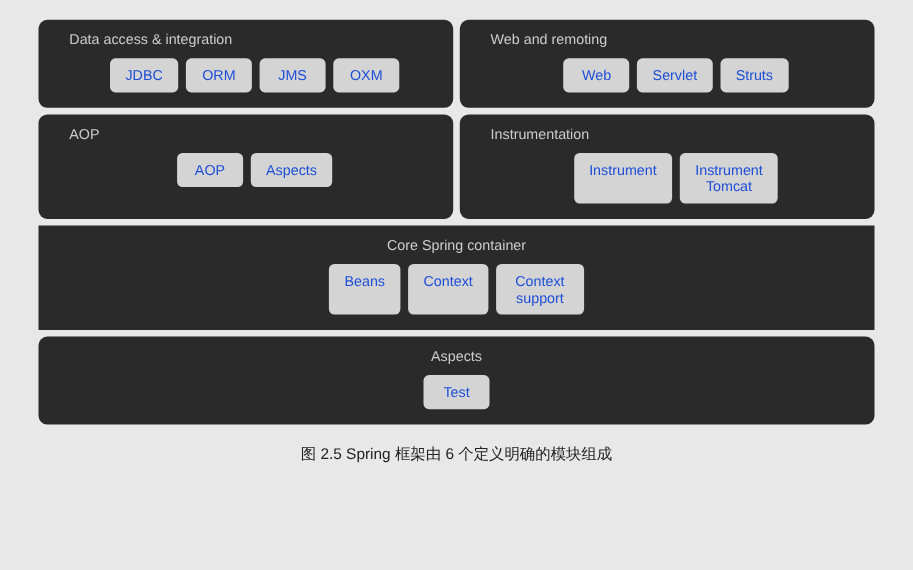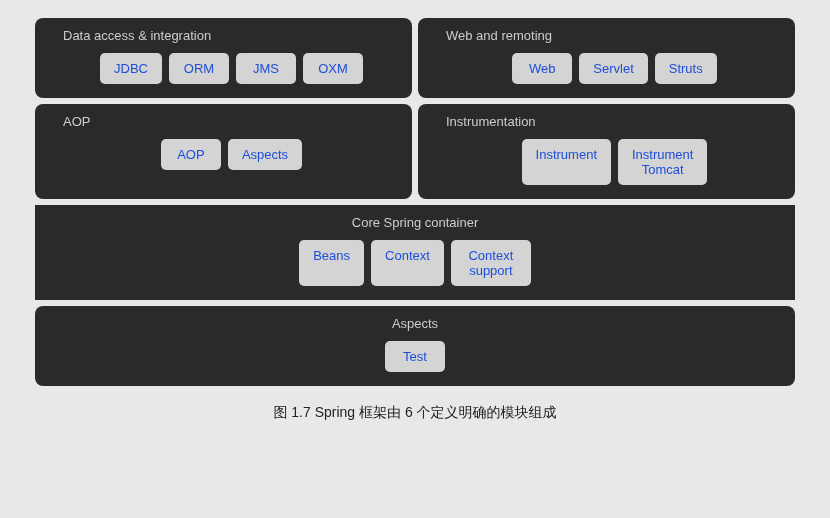--- a/index.html
+++ b/index.html
@@ -159,13 +159,13 @@
     <div class="panel-testing">
       <div class="panel-title">Aspects</div>
       <div class="panel-items">
         <div class="chip">Test</div>
       </div>
     </div>
 
   </div>
 </div>
 
-<div class="caption">图 1.7   Spring 框架由 6 个定义明确的模块组成</div>
+<div class="caption">图 2.5   Spring 框架由 6 个定义明确的模块组成</div>
 
 </body></html>

